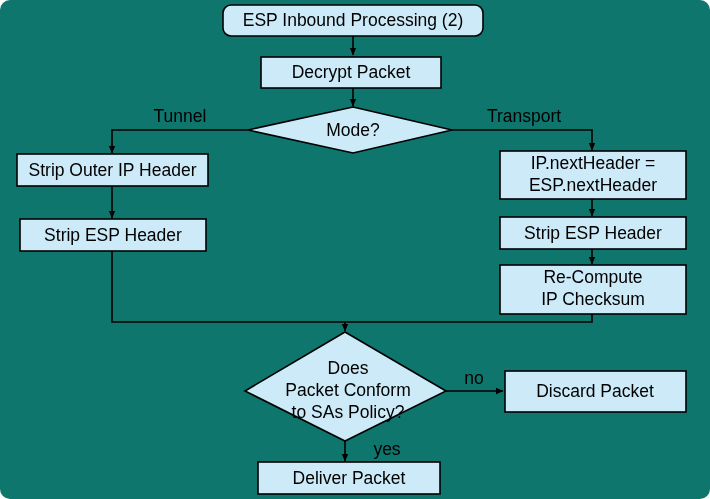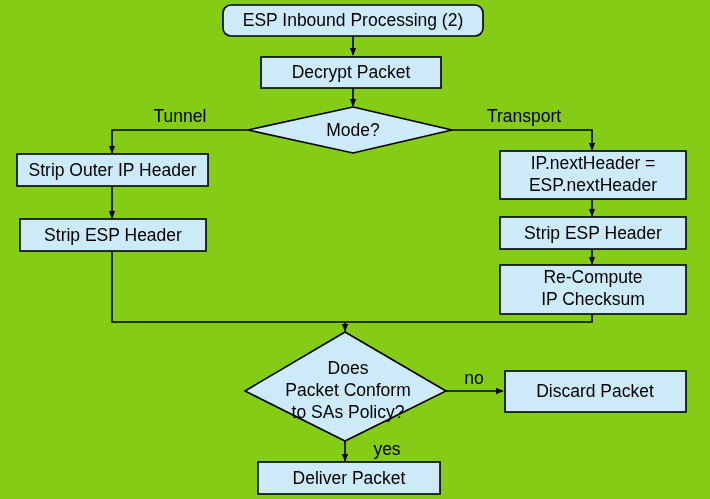--- a/index.html
+++ b/index.html
@@ -10,21 +10,22 @@
   body {
     width: 710px;
     height: 499px;
     font-family: "Liberation Sans", sans-serif;
     overflow: hidden;
   }
   #flowchart-root {
     position: relative;
     width: 710px;
     height: 499px;
-    background: #84cc16;
+    background: #0f766e;
+    border-radius: 10px;
   }
   svg#diagram-svg {
     position: absolute;
     left: 0;
     top: 0;
     width: 710px;
     height: 499px;
   }
   .node-box {
     fill: #cceaf8;

